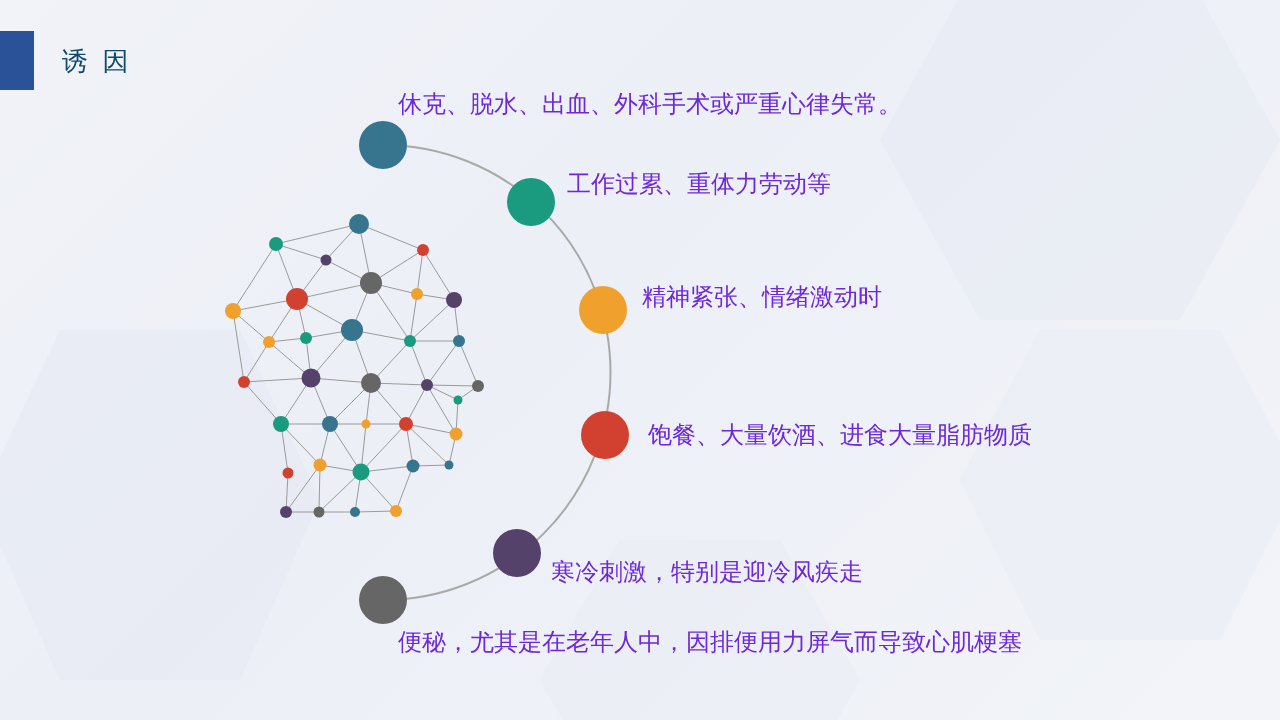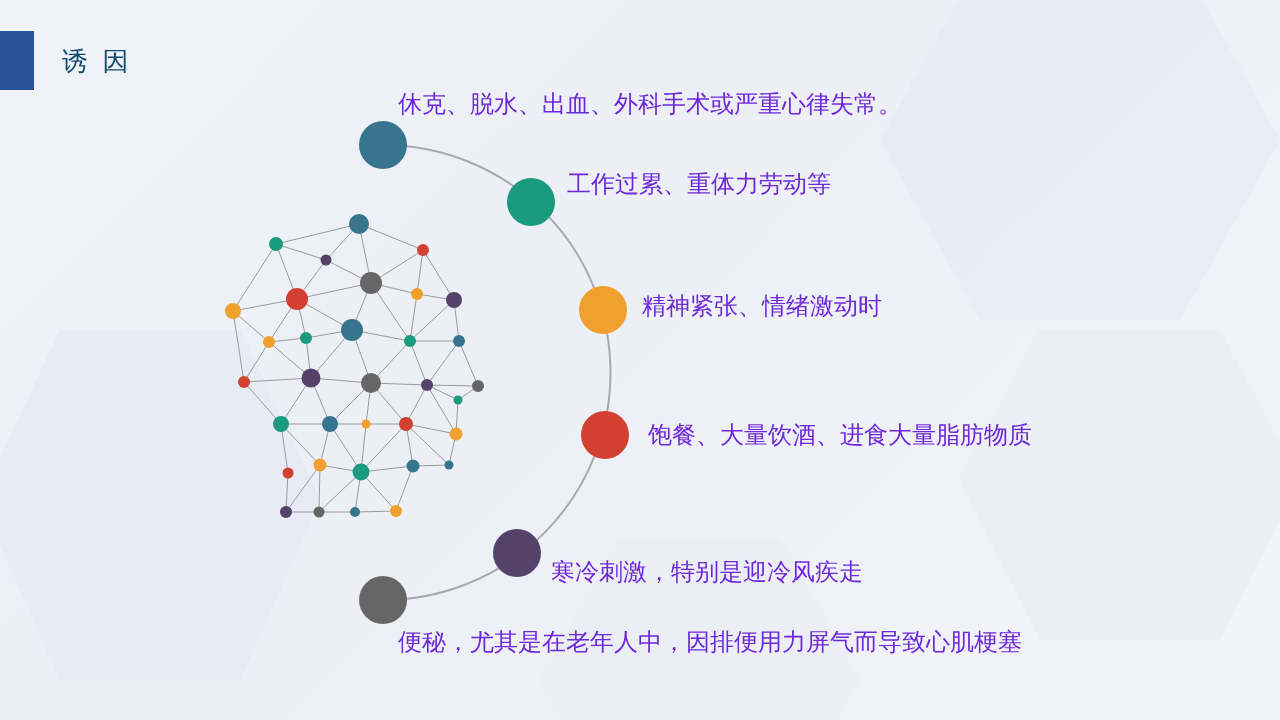--- a/index.html
+++ b/index.html
@@ -163,16 +163,16 @@
       <circle cx="286" cy="512" r="6" fill="#55426a"></circle>
       <circle cx="319" cy="512" r="5.5" fill="#666666"></circle>
       <circle cx="355" cy="512" r="5" fill="#37748e"></circle>
       <circle cx="396" cy="511" r="6" fill="#f0a02c"></circle>
     </g>
   </g>
 </svg>
 
 <div class="label" style="left:398px; top:88px;">休克、脱水、出血、外科手术或严重心律失常。</div>
 <div class="label" style="left:567px; top:168px;">工作过累、重体力劳动等</div>
-<div class="label" style="left:642px; top:290px;">精神紧张、情绪激动时</div>
+<div class="label" style="left:642px; top:281px;">精神紧张、情绪激动时</div>
 <div class="label" style="left:642px; top:419px;margin-left:6px;">饱餐、大量饮酒、进食大量脂肪物质</div>
 <div class="label" style="left:551px; top:556px;text-align:center;">寒冷刺激，特别是迎冷风疾走</div>
 <div class="label" style="left:398px; top:626px;text-align:right;">便秘，尤其是在老年人中，因排便用力屏气而导致心肌梗塞</div>
 
 </body></html>

